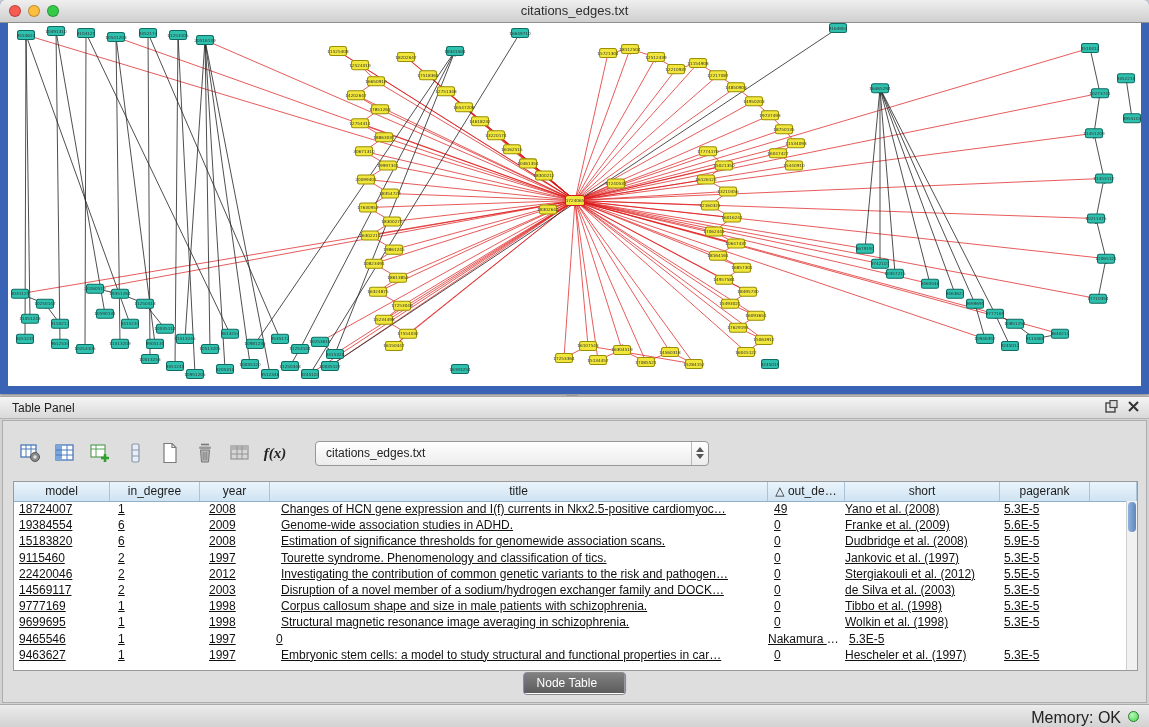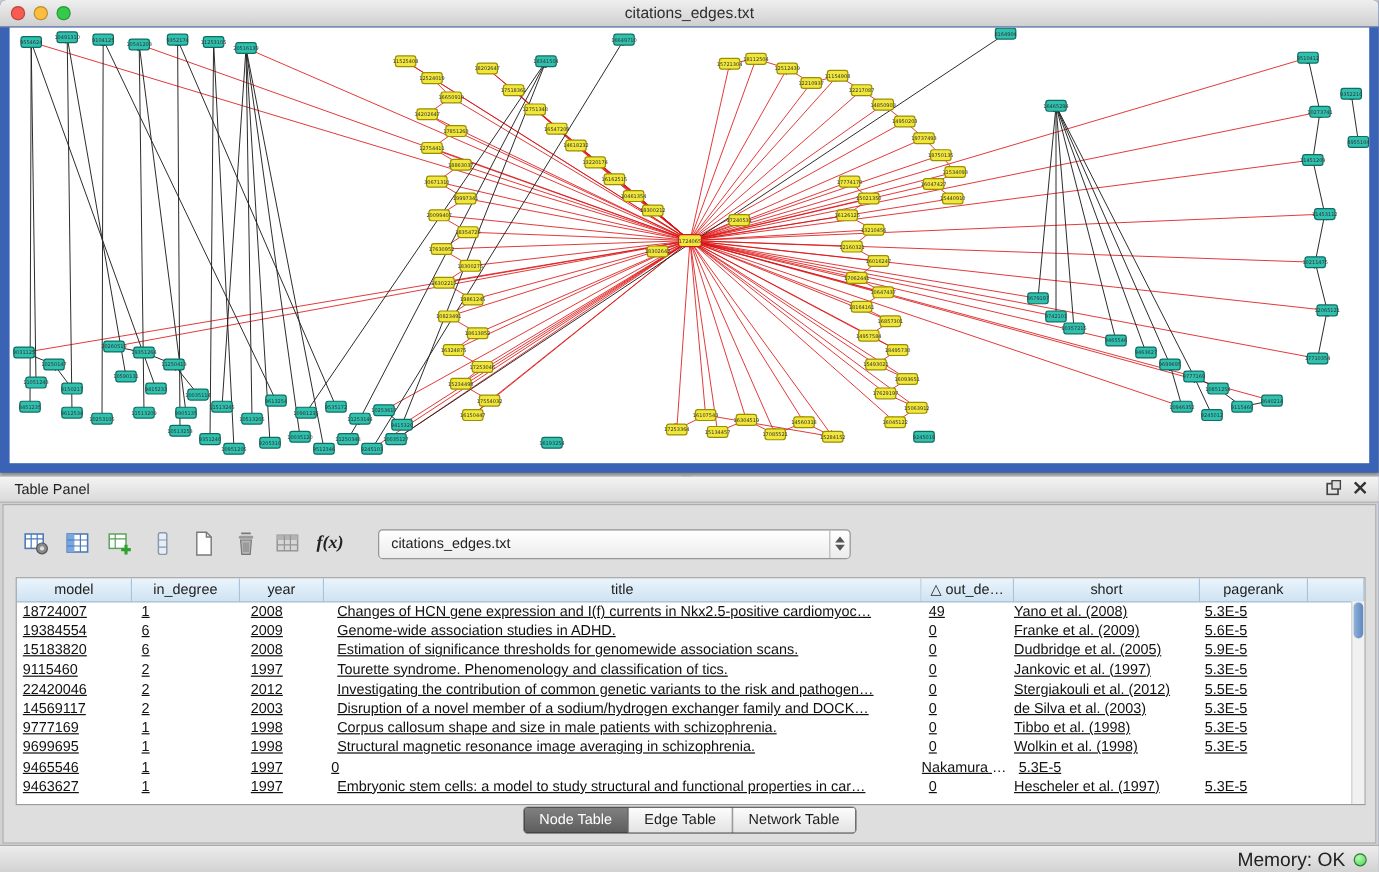--- a/index.html
+++ b/index.html
@@ -36,21 +36,21 @@
   .table-box{position:absolute;top:60px;left:10px;right:8px;height:190px;background:#fff;border:1px solid #9a9a9a;box-sizing:border-box;overflow:hidden;}
   .thead{display:grid;height:19px;border-bottom:1px solid #8fb0c8;}
   .th{background:linear-gradient(#eaf4fc,#cfe3f2);border-right:1px solid #a9c4d8;font-size:12px;color:#1c1c1c;text-align:center;line-height:18px;overflow:hidden;white-space:nowrap;}
   .tbody{position:absolute;top:19px;left:0;right:11px;bottom:0;}
   .tr{display:grid;height:16.2px;line-height:16.2px;font-size:12px;color:#111;white-space:nowrap;text-decoration:underline;}
   .tr div{overflow:hidden;text-overflow:ellipsis;}
   .c0{padding-left:5px;} .c1{padding-left:8px;} .c2{padding-left:9px;} .c3{padding-left:11px;} .c4{padding-left:6px;} .c5{text-align:left;} .c6{padding-left:4px;}
   .vscroll{position:absolute;top:19px;right:0;width:11px;bottom:0;background:#f1f1f1;border-left:1px solid #cfcfcf;box-sizing:border-box;}
   .vthumb{position:absolute;top:1px;left:1px;right:1px;height:30px;border-radius:5px;background:linear-gradient(90deg,#8fb2dc,#6087bd);}
 
-  .tabs{position:absolute;bottom:7px;left:50%;transform:translateX(-50%);display:flex;height:21px;border:1px solid #8b8b8b;border-radius:4px;overflow:hidden;background:#000000;}
+  .tabs{position:absolute;bottom:7px;left:50%;transform:translateX(-50%);display:flex;height:21px;border:1px solid #8b8b8b;border-radius:4px;overflow:hidden;background:#8b5cf6;flex-direction:column;}
   .tab{padding:0 13px;line-height:20px;font-size:12px;color:#1d1d1d;background:linear-gradient(#fdfdfd,#e2e2e2);border-right:1px solid #9b9b9b;}
   .tab:last-child{border-right:none;}
   .tab.selected{background:linear-gradient(#818181,#5c5c5c);color:#fff;}
 
   .statusbar{position:absolute;bottom:0;left:0;width:100%;height:23px;background:linear-gradient(#ececec,#d2d2d2);border-top:1px solid #ababab;box-sizing:border-box;}
   .memory{position:absolute;right:28px;top:4px;font-size:16px;color:#222;}
   .mem-dot{position:absolute;right:10px;top:6px;width:11px;height:11px;border-radius:50%;border:1px solid #2c7a2c;box-sizing:border-box;}
 </style>
 </head>
 <body>
@@ -945,21 +945,21 @@
           <div class="c5">Franke et al. (2009)</div>
           <div class="c6">5.6E-5</div>
           <div></div>
         </div>
         <div class="tr" style="grid-template-columns: 96px 90px 70px 498px 77px 155px 90px 1fr;">
           <div class="c0">15183820</div>
           <div class="c1">6</div>
           <div class="c2">2008</div>
           <div class="c3">Estimation of significance thresholds for genomewide association scans.</div>
           <div class="c4">0</div>
-          <div class="c5">Dudbridge et al. (2005)</div>
+          <div class="c5">Dudbridge et al. (2008)</div>
           <div class="c6">5.9E-5</div>
           <div></div>
         </div>
         <div class="tr" style="grid-template-columns: 96px 90px 70px 498px 77px 155px 90px 1fr;">
           <div class="c0">9115460</div>
           <div class="c1">2</div>
           <div class="c2">1997</div>
           <div class="c3">Tourette syndrome. Phenomenology and classification of tics.</div>
           <div class="c4">0</div>
           <div class="c5">Jankovic et al. (1997)</div>

